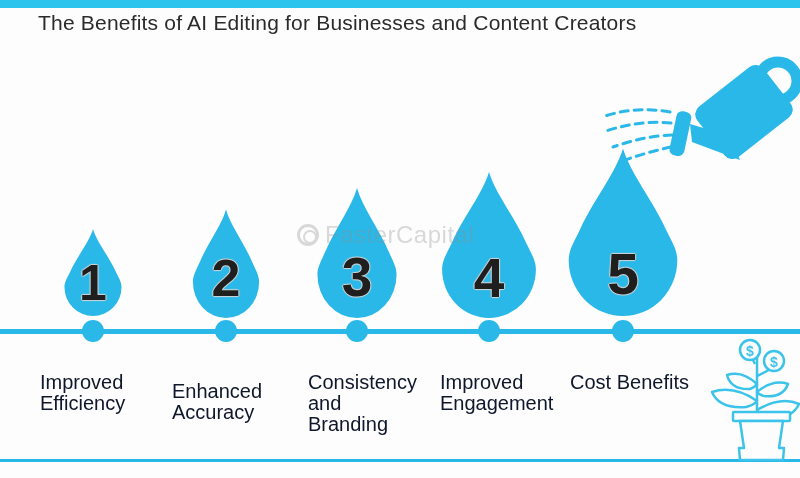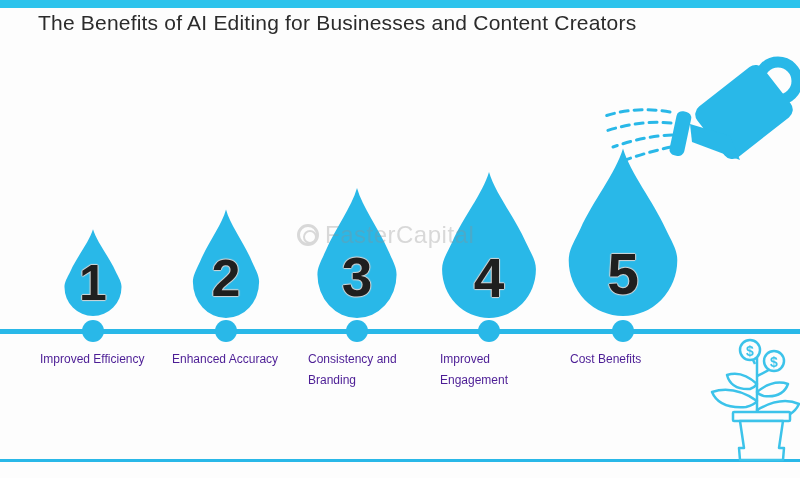--- a/index.html
+++ b/index.html
@@ -17,24 +17,24 @@
     position:absolute;width:100px;text-align:center;
     font-weight:700;color:#1f1f1f;line-height:1;
     text-shadow:-1px 0 1px #d5d5d5,1px 0 1px #d5d5d5,0 -1px 1px #d5d5d5,0 1px 1px #d5d5d5;
   }
   .num1{left:43px;top:258px;font-size:50px;}
   .num2{left:176px;top:252px;font-size:52px;}
   .num3{left:307px;top:250px;font-size:55px;}
   .num4{left:439px;top:251px;font-size:55px;}
   .num5{left:573px;top:246px;font-size:57px;}
   .label{
-    position:absolute;top:349px;font-size:12px;color:#4c1d95;line-height:21px;font-weight:400;
+    position:absolute;top:372px;font-size:20px;color:#0f172a;line-height:21px;font-weight:400;
   }
   .lbl1{left:40px;width:110px;}
-  .lbl2{left:172px;width:110px;}
+  .lbl2{left:172px;width:110px;margin-top:9px;}
   .lbl3{left:308px;width:105px;}
   .lbl4{left:440px;width:120px;}
   .lbl5{left:570px;width:140px;}
   .watermark{
     position:absolute;left:297px;top:221px;height:28px;display:flex;align-items:center;gap:6px;
     opacity:.33;pointer-events:none;
   }
   .wm-logo{
     width:22px;height:22px;border:3px solid #8f8f8f;border-radius:50%;box-sizing:border-box;
     position:relative;

